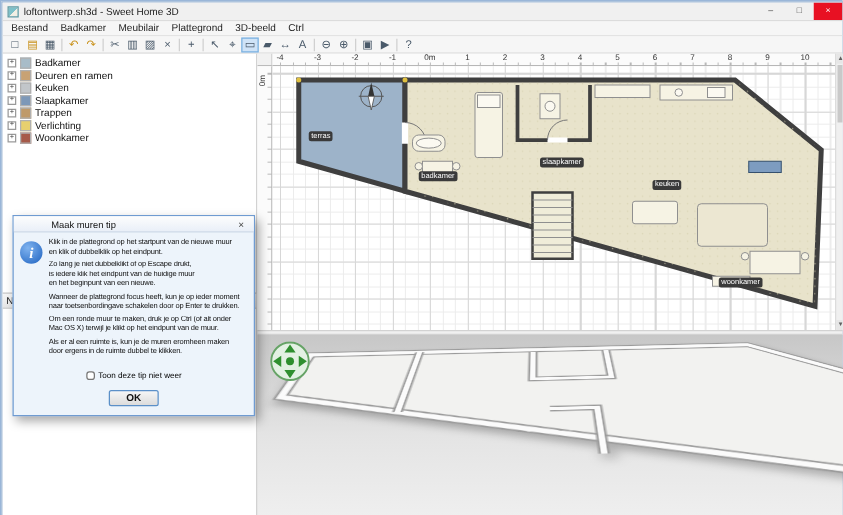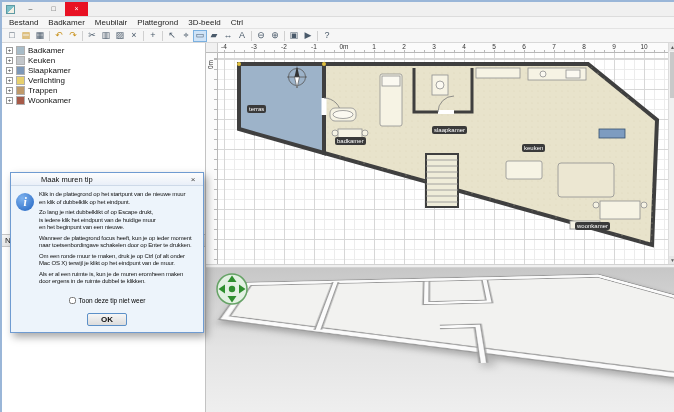--- a/index.html
+++ b/index.html
@@ -100,20 +100,21 @@
   .dcheck input { width:7px; height:7px; margin:0; }
   .dok { text-align:center; padding-bottom:6px; }
   .dok button { font-family:"Liberation Sans", sans-serif; font-size:8px; padding:1px 13px;
     background:linear-gradient(#f6f6f6,#dcdcdc); border:1px solid #5c90c8; border-radius:2px; color:#111;font-weight:bold; }
 </style>
 </head>
 <body>
 
 <div class="titlebar">
   <div class="appicon"></div>
+  <div class="wtitle">loftontwerp.sh3d - Sweet Home 3D</div>
   <div class="wctl">–</div>
   <div class="wctl">□</div>
   <div class="wctl close">×</div>
 </div>
 
 <div class="menubar">
   <span class="menu-item">Bestand</span>
   <span class="menu-item">Badkamer</span>
   <span class="menu-item">Meubilair</span>
   <span class="menu-item">Plattegrond</span>
@@ -196,37 +197,42 @@
 
 <div class="catalog">
   <div class="tree">
     <div class="crow">
       <span class="exp">+</span>
       <span class="cicon" style="background-color: rgb(168, 188, 200);"></span>
       <span>Badkamer</span>
     </div>
     <div class="crow">
       <span class="exp">+</span>
+      <span class="cicon" style="background-color: rgb(200, 162, 116);"></span>
+      <span>Deuren en ramen</span>
+    </div>
+    <div class="crow">
+      <span class="exp">+</span>
       <span class="cicon" style="background-color: rgb(194, 198, 202);"></span>
       <span>Keuken</span>
     </div>
     <div class="crow">
       <span class="exp">+</span>
       <span class="cicon" style="background-color: rgb(125, 152, 184);"></span>
       <span>Slaapkamer</span>
     </div>
     <div class="crow">
       <span class="exp">+</span>
+      <span class="cicon" style="background-color: rgb(191, 154, 106);"></span>
+      <span>Trappen</span>
+    </div>
+    <div class="crow">
+      <span class="exp">+</span>
       <span class="cicon" style="background-color: rgb(231, 208, 110);"></span>
       <span>Verlichting</span>
-    </div>
-    <div class="crow">
-      <span class="exp">+</span>
-      <span class="cicon" style="background-color: rgb(191, 154, 106);"></span>
-      <span>Trappen</span>
     </div>
     <div class="crow">
       <span class="exp">+</span>
       <span class="cicon" style="background-color: rgb(166, 90, 73);"></span>
       <span>Woonkamer</span>
     </div>
   </div>
   <div class="flist-header">
     <span>Naam</span>
   </div>

